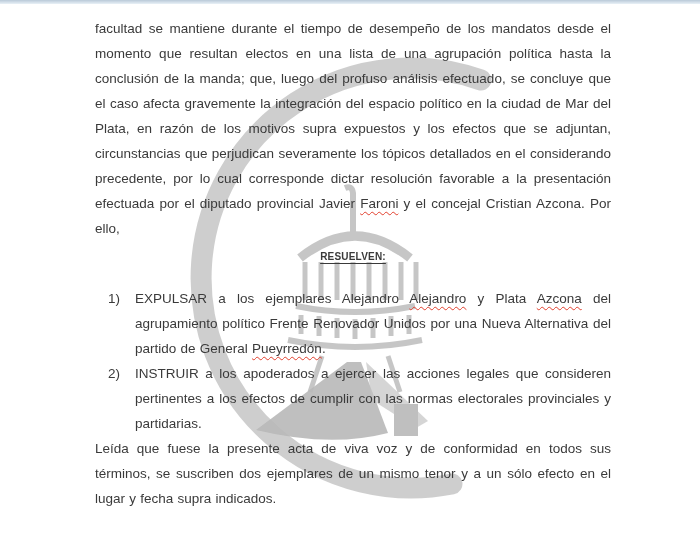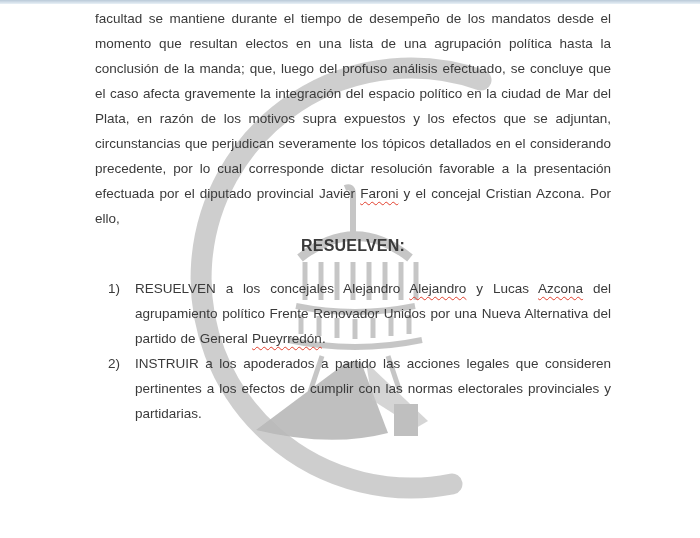--- a/index.html
+++ b/index.html
@@ -23,40 +23,41 @@
   }
   .watermark {
     position: absolute;
     top: 0; left: 0;
     z-index: 0;
     pointer-events: none;
   }
   .doc {
     position: absolute;
     left: 95px;
-    top: 6px;
+    top: 16px;
     width: 516px;
     z-index: 1;
     color: #3a3a3a;
     font-size: 13.5px;
     line-height: 25px;
     word-spacing: 0.5px;
   }
   p.just {
     margin: 0;
     text-align: justify;
   }
   .heading-wrap {
     text-align: center;
     margin: 2px 0 17px 0;
   }
   .heading {
     font-weight: bold;
-    font-size: 16px;
+    font-size: 10px;
     letter-spacing: 0.2px;
+    text-decoration: underline;
     text-underline-offset: 3px;
   }
   .res-item {
     display: flex;
     padding-left: 13px;
   }
   .res-num {
     flex: 0 0 27px;
   }
   .res-text {
@@ -117,24 +118,25 @@
   <p class="just"><span>facultad se mantiene durante el tiempo de desempeño de los mandatos desde el momento que resultan electos en una lista de una agrupación política hasta la conclusión de la manda; que, luego del profuso análisis efectuado, se concluye que el caso afecta gravemente la integración del espacio político en la ciudad de Mar del Plata, en razón de los motivos supra expuestos y los efectos que se adjuntan, circunstancias que perjudican severamente los tópicos detallados en el considerando precedente, por lo cual corresponde dictar resolución favorable a la presentación efectuada por el diputado provincial Javier </span><span class="miss">Faroni</span><span> y el concejal Cristian Azcona. Por ello,</span></p>
 
   <div class="heading-wrap">
     <span class="heading">RESUELVEN:</span>
   </div>
 
   <div class="res-list">
 
     <div class="res-item">
       <span class="res-num">1)</span>
-      <div class="res-text"><span>RESUELVEN a los concejales Alejandro </span><span class="miss">Alejandro</span><span> y Lucas </span><span class="miss">Azcona</span><span> del agrupamiento político Frente Renovador Unidos por una Nueva Alternativa del partido de General </span><span class="miss">Pueyrredón</span><span>.</span></div>
+      <div class="res-text"><span>EXPULSAR a los ejemplares Alejandro </span><span class="miss">Alejandro</span><span> y Plata </span><span class="miss">Azcona</span><span> del agrupamiento político Frente Renovador Unidos por una Nueva Alternativa del partido de General </span><span class="miss">Pueyrredón</span><span>.</span></div>
     </div>
 
     <div class="res-item">
       <span class="res-num">2)</span>
-      <div class="res-text">INSTRUIR a los apoderados a partido las acciones legales que consideren pertinentes a los efectos de cumplir con las normas electorales provinciales y partidarias.</div>
+      <div class="res-text">INSTRUIR a los apoderados a ejercer las acciones legales que consideren pertinentes a los efectos de cumplir con las normas electorales provinciales y partidarias.</div>
     </div>
 
   </div>
 
+  <p class="just closing">Leída que fuese la presente acta de viva voz y de conformidad en todos sus términos, se suscriben dos ejemplares de un mismo tenor y a un sólo efecto en el lugar y fecha supra indicados.</p>
 
 </div>
 
 </body></html>

